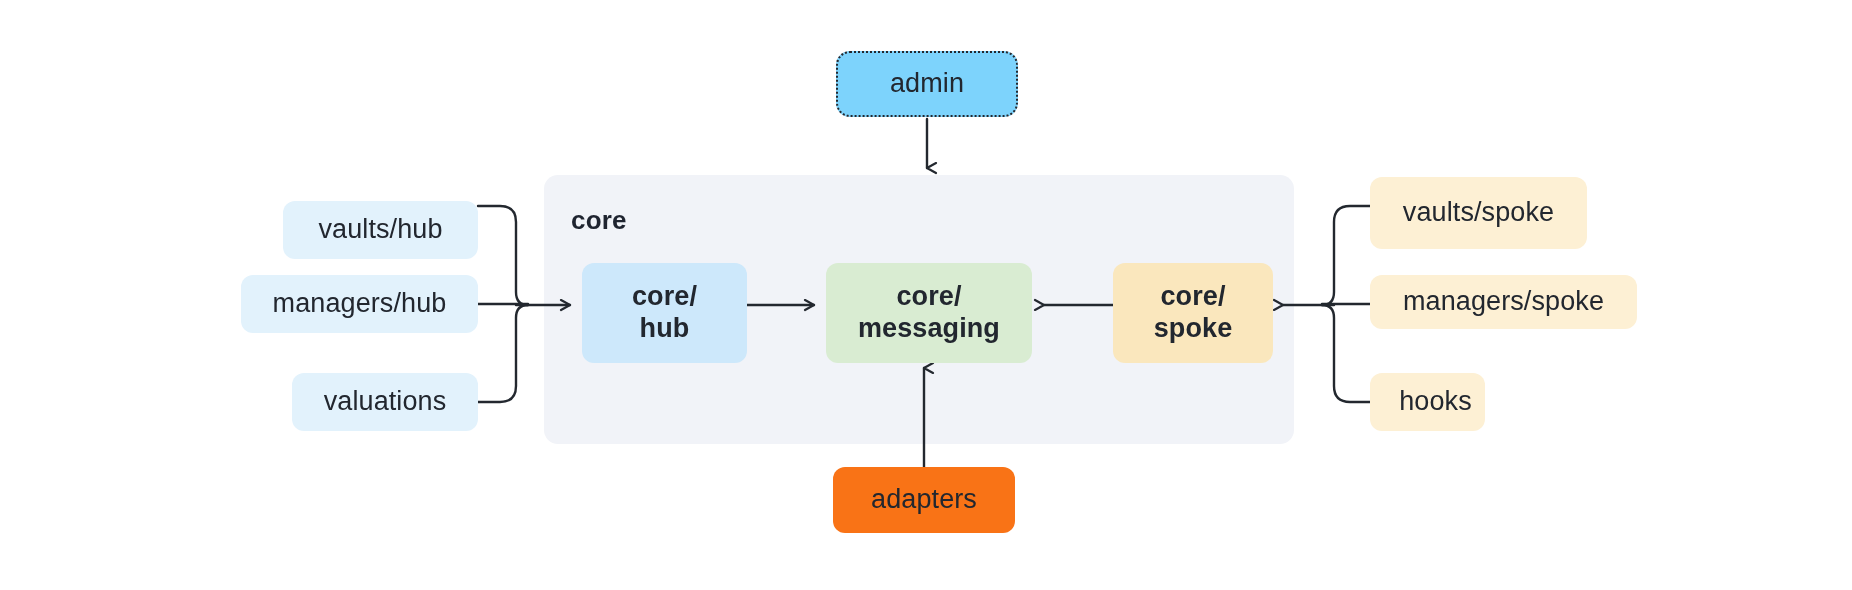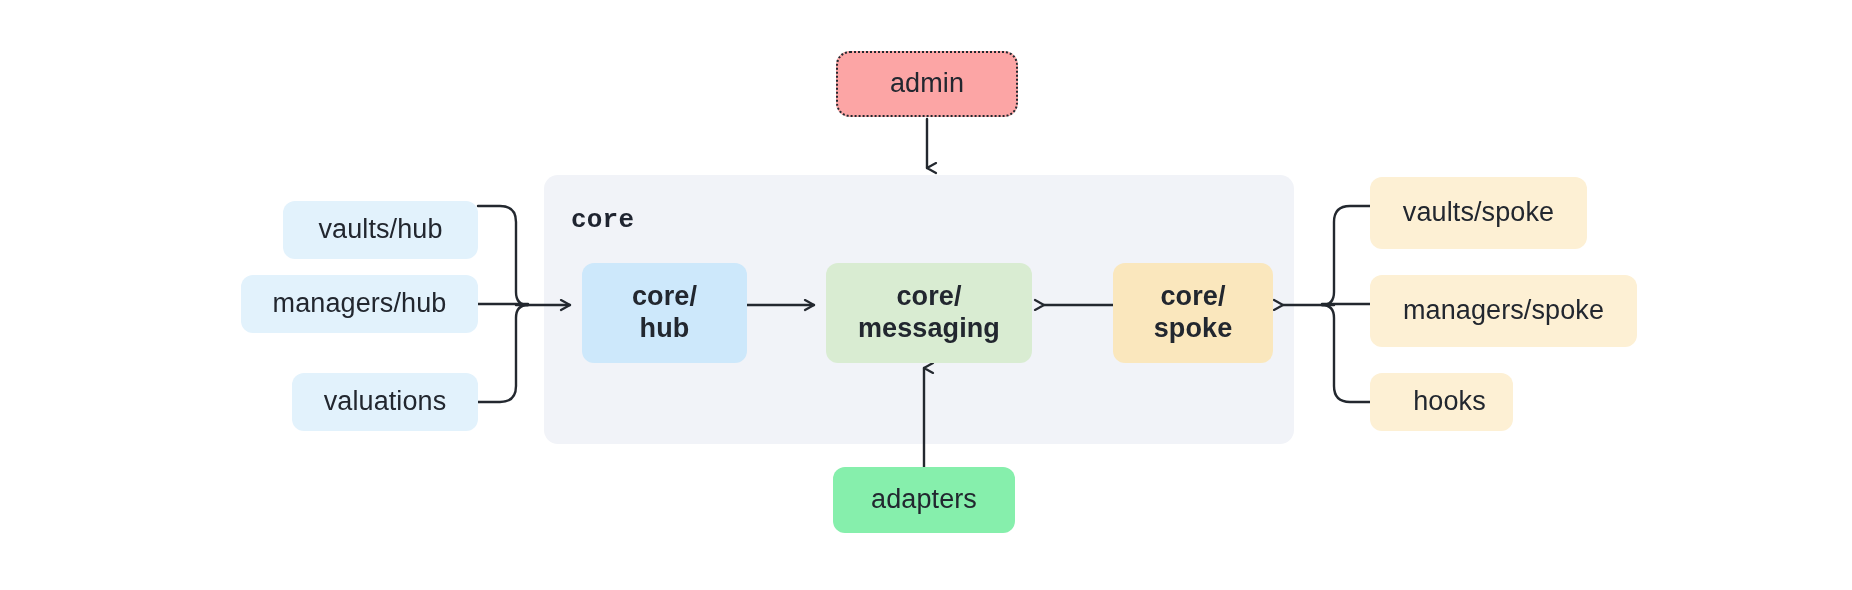--- a/index.html
+++ b/index.html
@@ -53,37 +53,37 @@
   }
   .cluster-label {
     position: absolute;
     font-size: 26px;
     font-weight: bold;
     color: #1f2430;
     letter-spacing: 0.2px;
   }
   .n-admin {
     left: 836px; top: 51px; width: 182px; height: 66px;
-    background: #fca5a5;
+    background: #7dd3fc;
     border: 2.5px dotted #23282f;
     border-radius: 14px;
     font-size: 27px;
   }
   .n-vaults-hub      { left: 283px;  top: 177px; width: 195px; height: 58px; background: #e2f2fc; margin-top: 24px; }
   .n-managers-hub    { left: 241px;  top: 275px; width: 237px; height: 58px; background: #e2f2fc; }
   .n-valuations      { left: 292px;  top: 373px; width: 186px; height: 58px; background: #e2f2fc; }
   .n-core-hub        { left: 582px;  top: 255px; width: 165px; height: 100px; background: #cde8fb; }
   .n-core-messaging  { left: 826px;  top: 255px; width: 206px; height: 100px; background: #d9ecd2; }
   .n-core-spoke      { left: 1113px; top: 255px; width: 160px; height: 100px; background: #fae7bd; }
   .n-vaults-spoke    { left: 1370px; top: 177px; width: 217px; height: 72px; background: #fdf0d4; }
-  .n-managers-spoke  { left: 1370px; top: 275px; width: 267px; height: 72px; background: #fdf0d4; }
-  .n-hooks           { left: 1370px; top: 373px; width: 143px; height: 58px; background: #fdf0d4; padding-left: 16px; }
-  .n-adapters        { left: 833px;  top: 467px; width: 182px; height: 66px; background: #86efac; }
+  .n-managers-spoke  { left: 1370px; top: 275px; width: 267px; height: 54px; background: #fdf0d4; }
+  .n-hooks           { left: 1370px; top: 373px; width: 115px; height: 58px; background: #fdf0d4; padding-left: 16px; }
+  .n-adapters        { left: 833px;  top: 467px; width: 182px; height: 66px; background: #f97316; }
   .c-core            { left: 544px;  top: 175px; width: 750px; height: 269px; }
-  .c-core-label      { left: 571px;  top: 205px; font-family: Liberation Mono, monospace; }
+  .c-core-label      { left: 571px;  top: 205px; }
 </style>
 </head>
 <body>
 
 <div id="diagram">
 
   <div class="cluster c-core"></div>
   <div class="cluster-label c-core-label">core</div>
 
   <svg id="edges" viewBox="0 0 1852 590" xmlns="http://www.w3.org/2000/svg">

